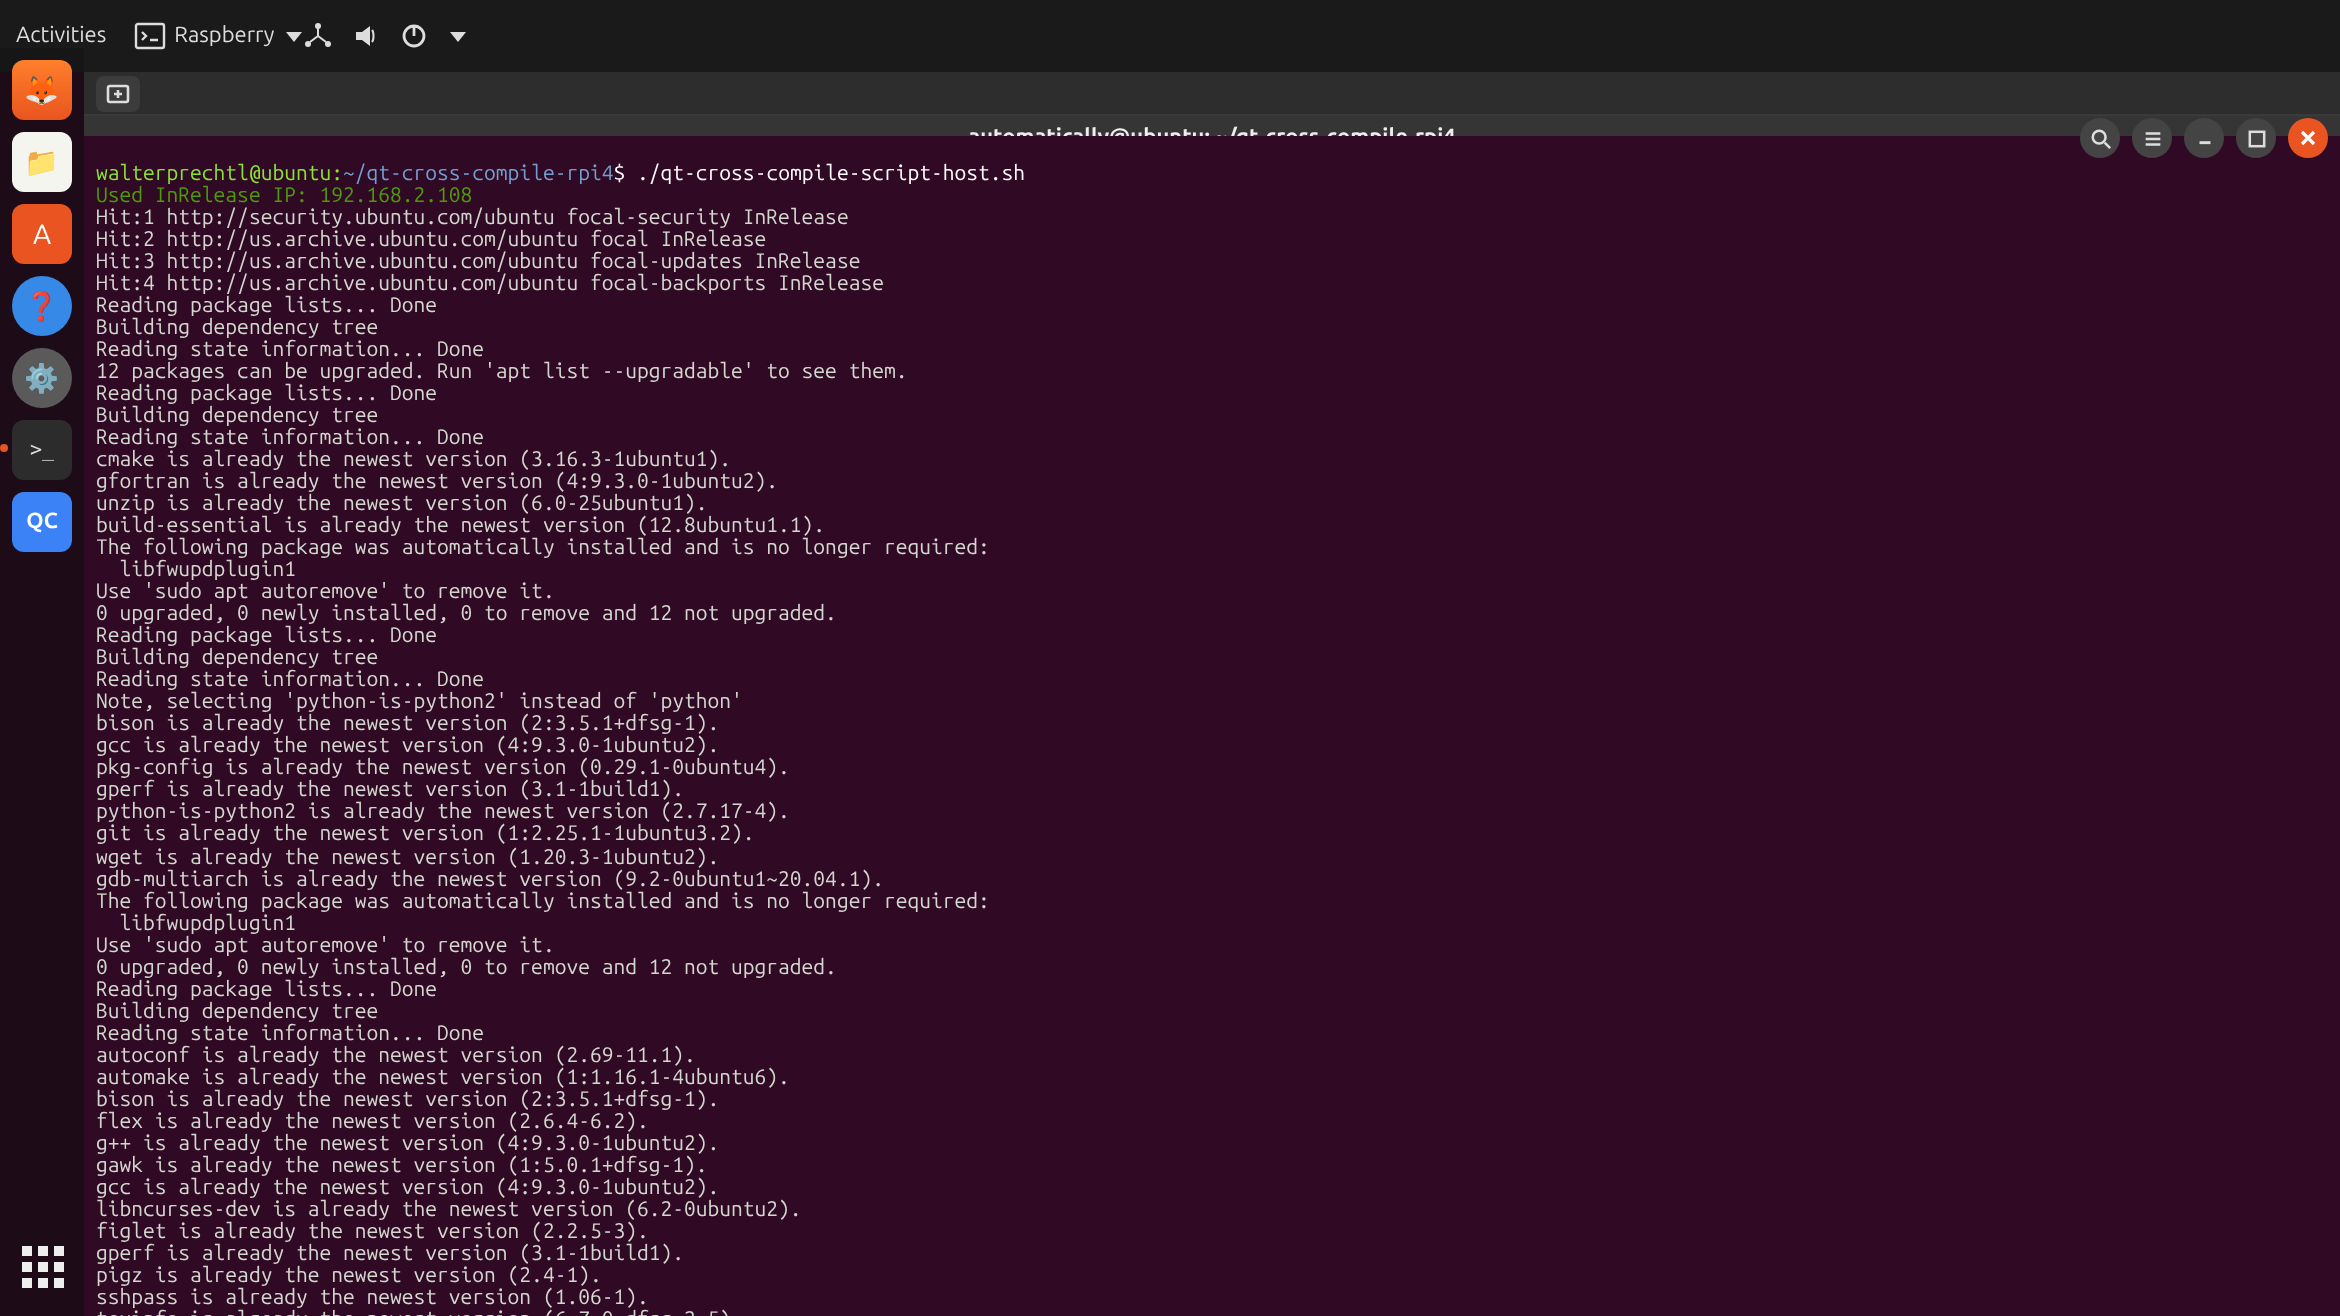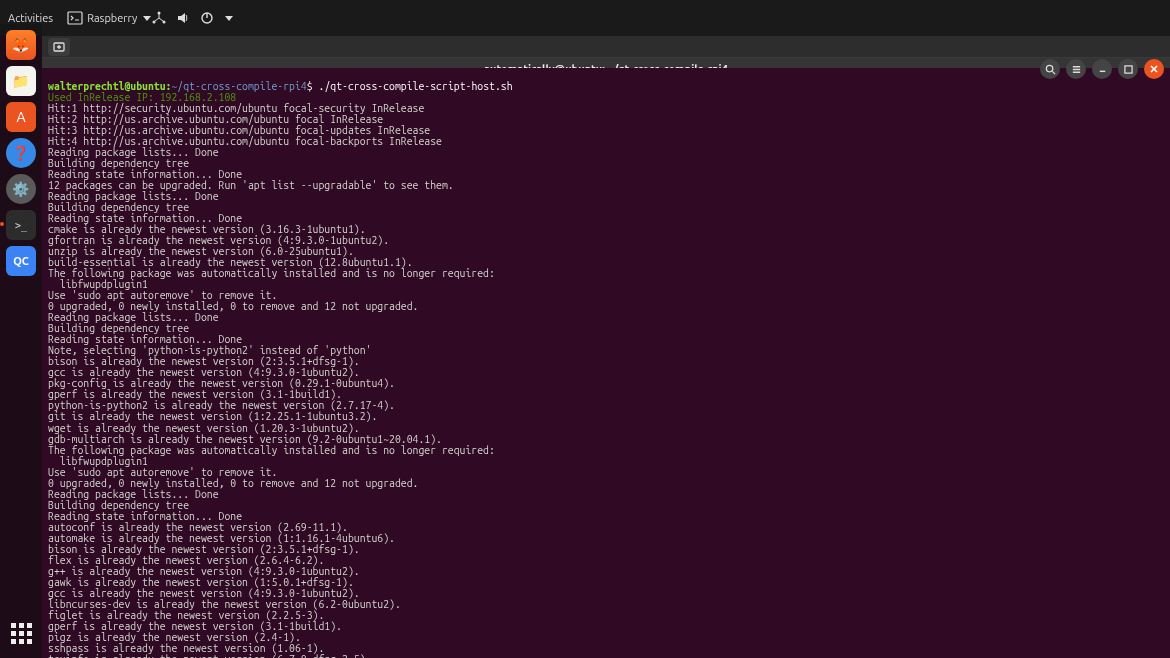--- a/index.html
+++ b/index.html
@@ -86,21 +86,21 @@
       left:42px; right:0; top:68px; bottom:0;
       background:#300a24;
       color:#d3d7cf;
       font-family: "Ubuntu Mono", "DejaVu Sans Mono", monospace;
       font-size:10.5px;
       line-height:1.05;
       padding: 2px 6px;
       white-space: pre;
       overflow:hidden;
     }
-    .prompt-user { color:#8ae234;font-weight:bold; }
+    .prompt-user { color:#8ae234; }
     .prompt-path { color:#729fcf; }
     .prompt-cmd { color:#fff; }
     .green-line { color:#4e9a06; }
     .icon-svg { width:16px; height:16px; }
     .apps-grid {
       display:grid; grid-template-columns:repeat(3,5px); grid-template-rows:repeat(3,5px);
       gap:3px;
     }
     .apps-grid span { width:5px; height:5px; background:#eee; }
   </style>

